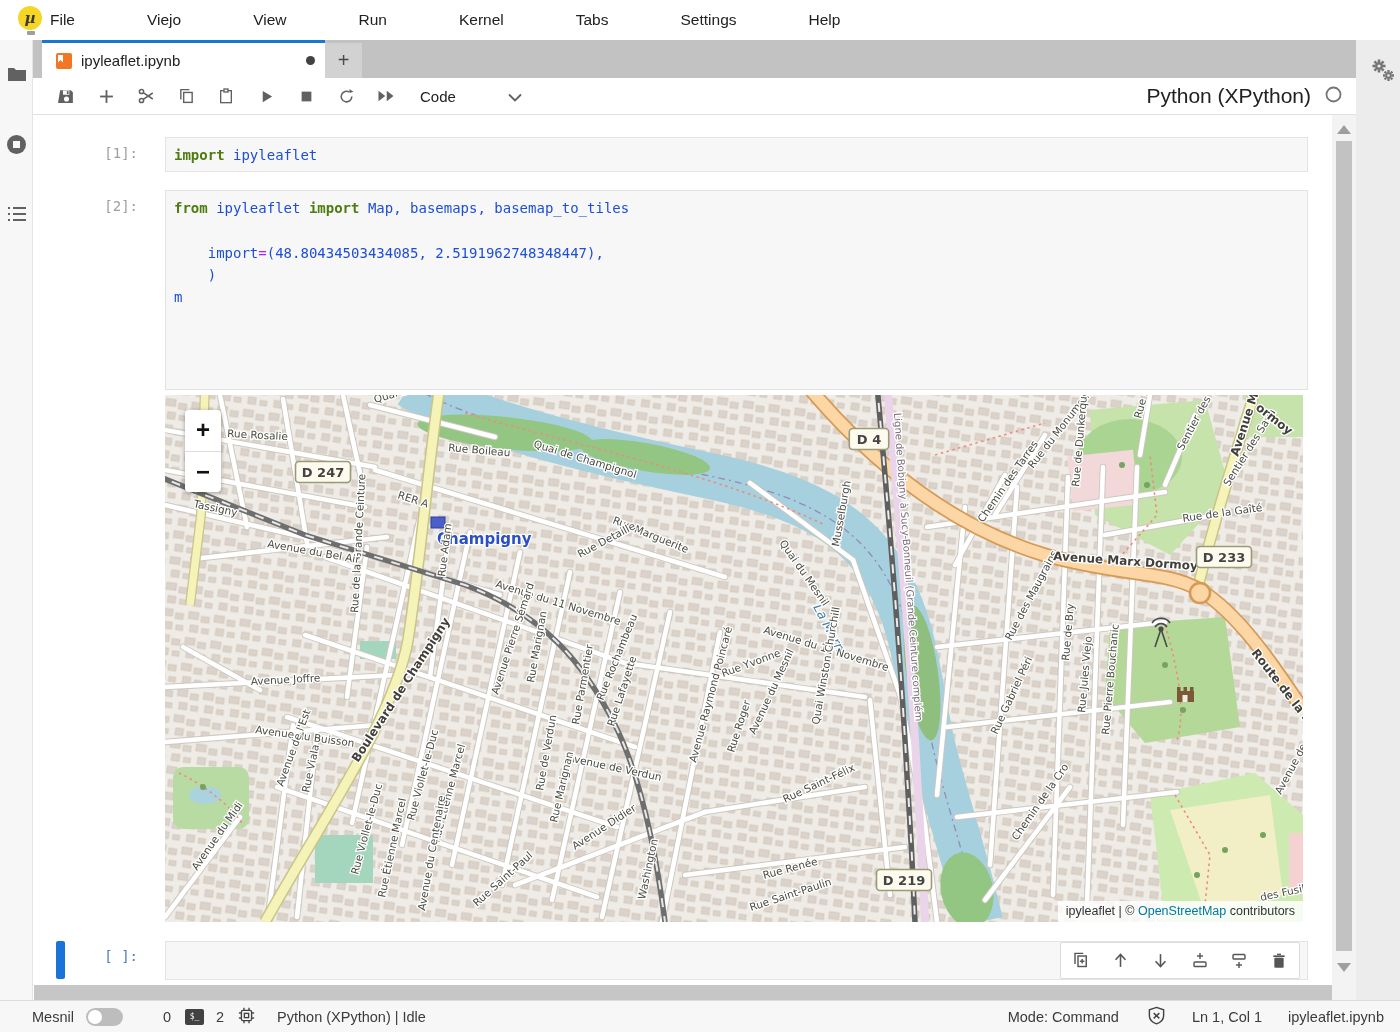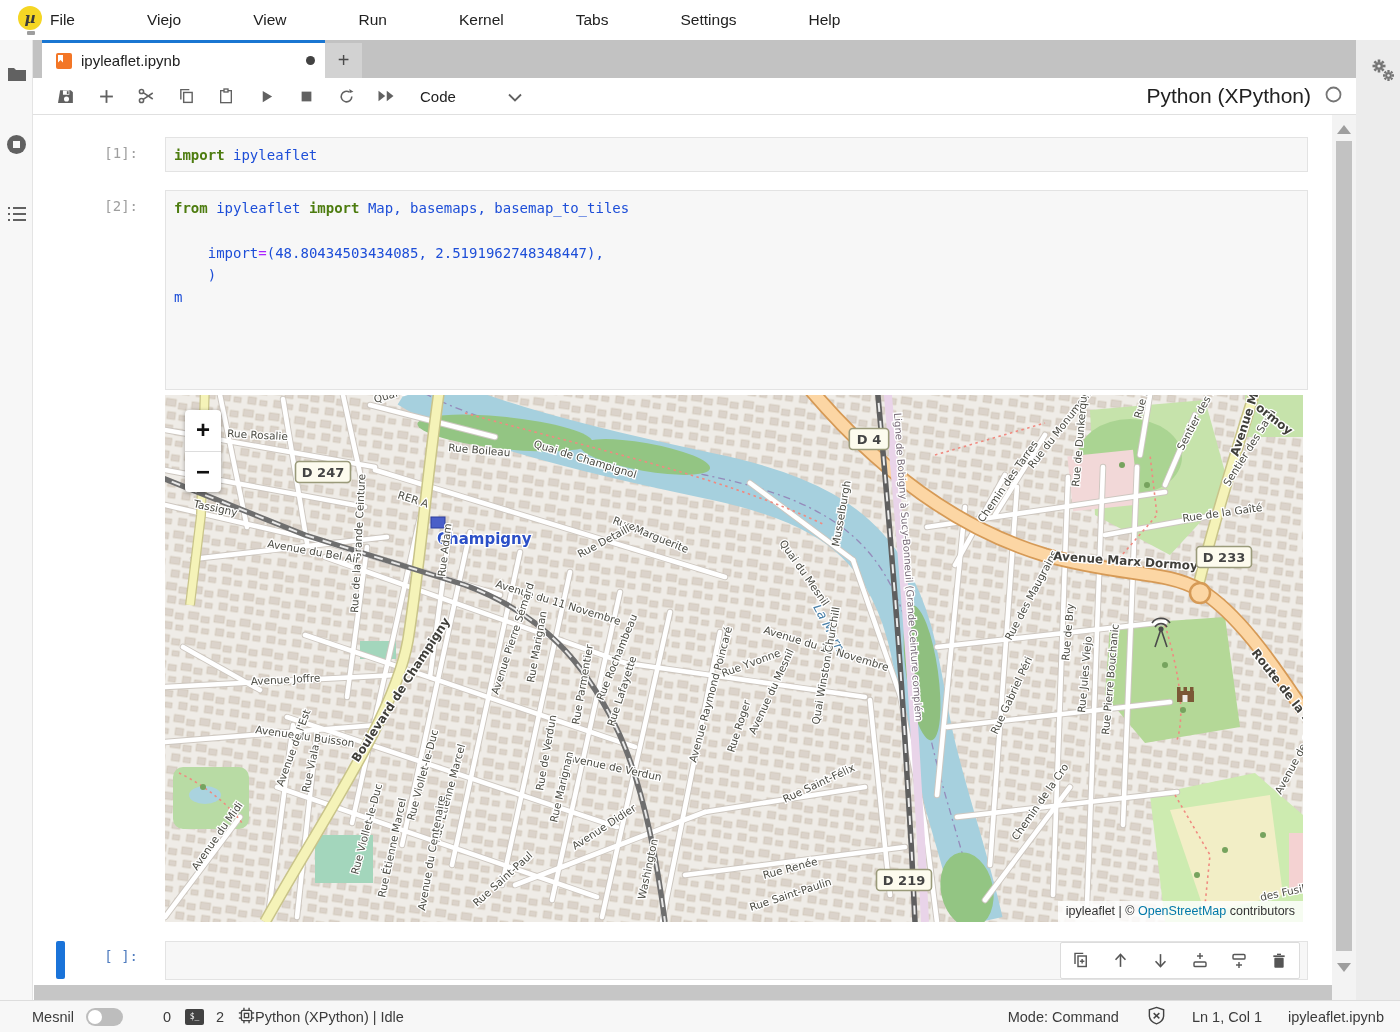--- a/index.html
+++ b/index.html
@@ -84,21 +84,21 @@
   
   #vscroll { position:absolute; left:1332px; top:115px; width:24px; height:885px; background:#f3f3f3; z-index:26; }
   #vthumb { position:absolute; left:4px; top:26px; width:16px; height:810px; background:#c2c2c2; }
   .varrow { position:absolute; left:5px; width:0; height:0; border-left:7px solid transparent; border-right:7px solid transparent; }
   #hscroll { position:absolute; left:34px; top:985px; width:1298px; height:15px; background:#c6c6c6; z-index:26; }
 
   
   #statusbar { position:absolute; left:0; top:1000px; width:1400px; height:32px; background:#f7f7f7;
     border-top:1px solid #ddd; display:flex; align-items:center; font-size:14.5px; color:#3b3b3b; z-index:30; }
   #statusbar .grow { flex:1; }
-  .sb-gap { }
+  .sb-gap { margin-left:22px; }
   #simple-toggle { width:37px; height:18px; border-radius:9px; background:#bdbdbd; position:relative; margin-left:12px; }
   #simple-toggle .knob { position:absolute; left:2px; top:2px; width:14px; height:14px; border-radius:50%; background:#fff; }
   #term-icon { width:19px; height:16px; background:#424242; border-radius:2px; color:#fff; font-size:8px;
     font-family:"DejaVu Sans Mono",monospace; display:flex; align-items:center; justify-content:center; margin-left:14px; }
   #statusbar .rightpad { padding-right:16px; }
 </style>
 </head>
 <body>
 
 <div id="menubar">

